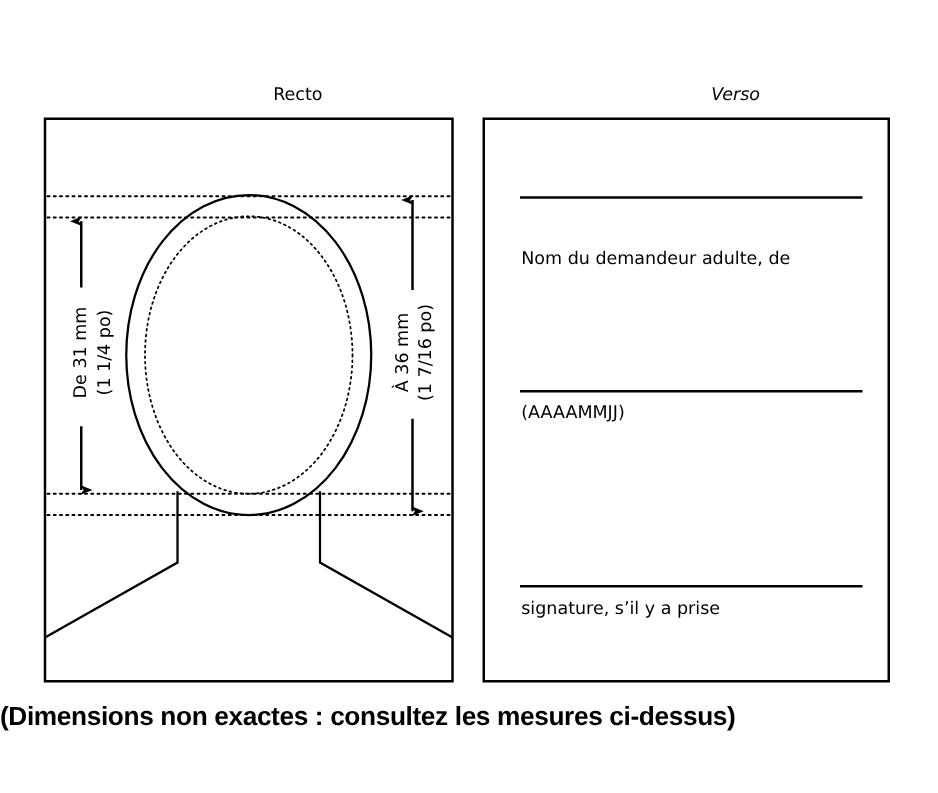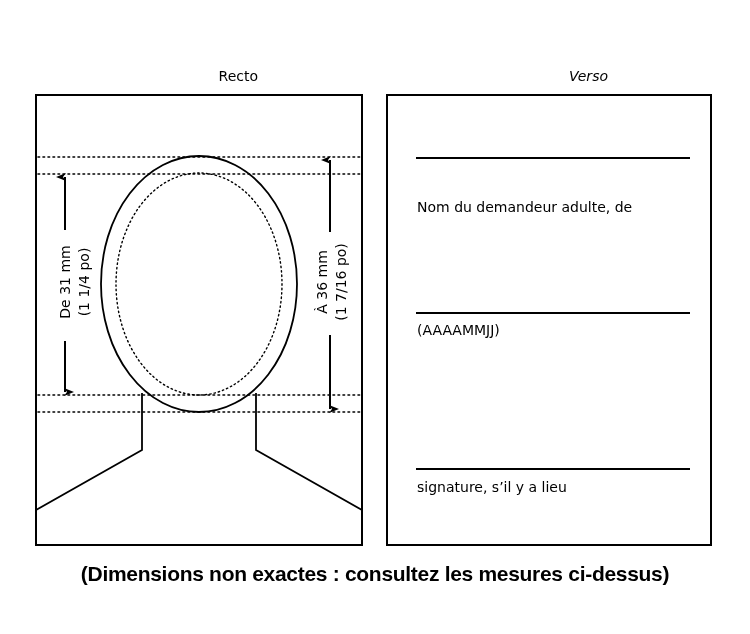--- a/index.html
+++ b/index.html
@@ -3,21 +3,21 @@
   <meta charset="utf-8">
   <style>
     html, body { margin: 0; padding: 0; background: #ffffff; }
     body { width: 750px; height: 634px; position: relative; overflow: hidden; font-family: "DejaVu Sans", "Liberation Sans", sans-serif; color: #000; }
     .panel-title { position: absolute; top: 68px; font-size: 14px; text-align: right; width: 120px; }
     #recto-title { left: 138px; }
     #verso-title { left: 488px; font-style: italic; }
     svg#diagram { position: absolute; left: 0; top: 0; }
     .vtext { position: absolute; font-size: 14px; white-space: nowrap; transform-origin: center center; text-align: center; line-height: 19px; }
     .field { position: absolute; left: 417px; width: 280px; font-size: 14px; line-height: 21px; }
-    .footer { position: absolute; left: 0; width: 750px; top: 562px; text-align: center; font-family: "Liberation Sans", sans-serif; font-weight: bold; font-size: 21px; letter-spacing: -0.3px; }
+    .footer { position: absolute; left: 0; width: 750px; top: 562px; text-align: left; font-family: "Liberation Sans", sans-serif; font-weight: bold; font-size: 21px; letter-spacing: -0.3px; }
   </style>
 </head>
 <body>
 
 <div id="recto-title" class="panel-title">Recto</div>
 <div id="verso-title" class="panel-title">Verso</div>
 
 <svg id="diagram" width="750" height="634" viewBox="0 0 750 634">
   <defs>
     <marker id="arrowhead" markerWidth="8" markerHeight="10" refX="4" refY="9" orient="auto" markerUnits="userSpaceOnUse" viewBox="0 0 8 10">
@@ -67,16 +67,16 @@
   <div>(1 7/16 po)</div>
 </div>
 
 <div class="field" style="top:165px;margin-top:32px;">
   <div>Nom du demandeur adulte, de</div>
 </div>
 <div class="field" style="top:320px;">
   <div>(AAAAMMJJ)</div>
 </div>
 <div class="field" style="top:477px;">
-  <div>signature, s’il y a lieu</div>
+  <div>signature, s’il y a prise</div>
 </div>
 
 <div class="footer">(Dimensions non exactes : consultez les mesures ci-dessus)</div>
 
 </body></html>

